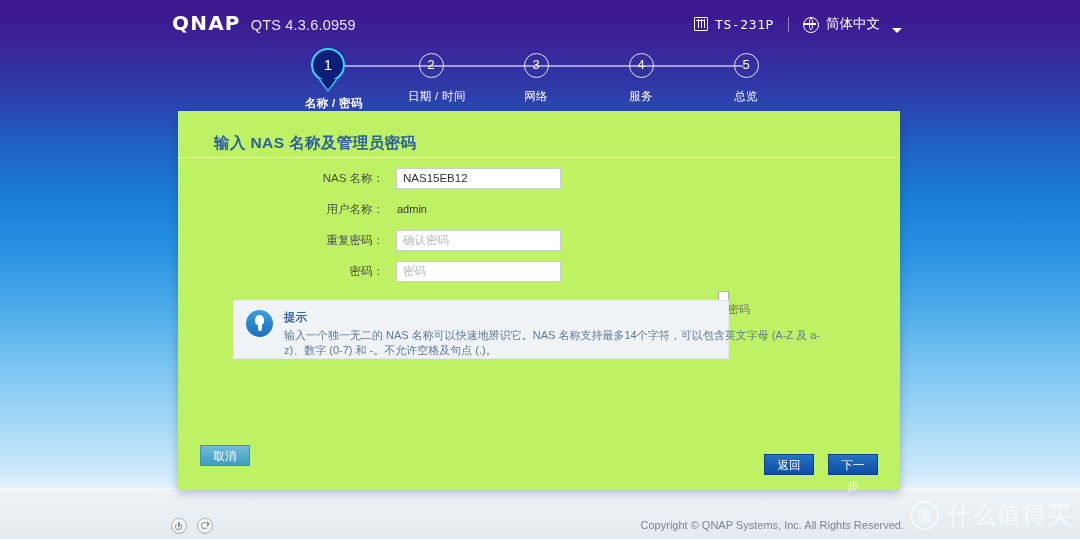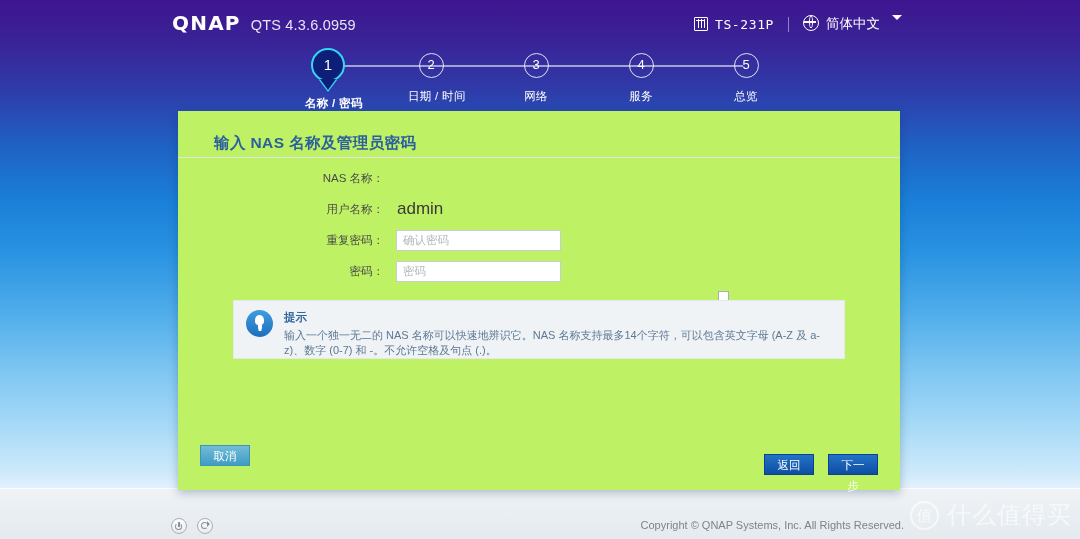--- a/index.html
+++ b/index.html
@@ -116,21 +116,21 @@
     font-family: "DejaVu Sans Mono", monospace;
   }
   .divider-v {
     width: 1px;
     height: 15px;
     background: rgba(255,255,255,0.45);
     margin: 0 14px;
   }
   .lang-box {
     display: flex;
-    align-items: flex-start;
+    align-items: flex-end;
   }
   .globe-icon {
     width: 16px; height: 16px;
     border-radius: 50%;
     border: 1.6px solid #ffffff;
     box-sizing: border-box;
     position: relative;
     margin-right: 7px;
   }
   .globe-icon:before {
@@ -308,21 +308,21 @@
     font-size: 11.5px;
     color: #333333;
     padding: 0 6px;
     font-family: "Liberation Sans", sans-serif;
     outline: none;
   }
   .form-input::placeholder {
     color: #b5b9bd;
   }
   .form-static {
-    font-size: 17px;
+    font-size: 11px;
     color: #3a3a3a;
     padding-left: 1px;
   }
   .checkbox-row {
     display: flex;
     align-items: center;
     margin-top: 8px;
     padding-left: 404px;
     flex-direction: column;
   }
@@ -335,21 +335,21 @@
   }
   .checkbox-label {
     font-size: 11px;
     color: #6a6a6a;
   }
 
   
   .tip {
     position: absolute;
     left: 55px; top: 189px;
-    width: 612px;
+    width: 496px;
     height: 59px;
     box-sizing: border-box;
     background: #eff3f6;
     border: 1px solid #e2e8ed;
     display: flex;
     padding: 9px 12px;
   }
   .tip-icon {
     width: 27px; height: 27px;
     border-radius: 50%;
@@ -569,20 +569,21 @@
 </div>
 
 <div class="card">
   <div class="card-title">输入 NAS 名称及管理员密码</div>
   <div class="card-hr"></div>
 
   <div class="form">
 
     <div class="form-row">
       <div class="form-label">NAS 名称：</div>
+      <input class="form-input" type="text" value="NAS15EB12" style="">
     </div>
 
     <div class="form-row">
       <div class="form-label">用户名称：</div>
       <div class="form-static">admin</div>
     </div>
 
     <div class="form-row">
       <div class="form-label">重复密码：</div>
       <input class="form-input" type="text" placeholder="确认密码" style="">

